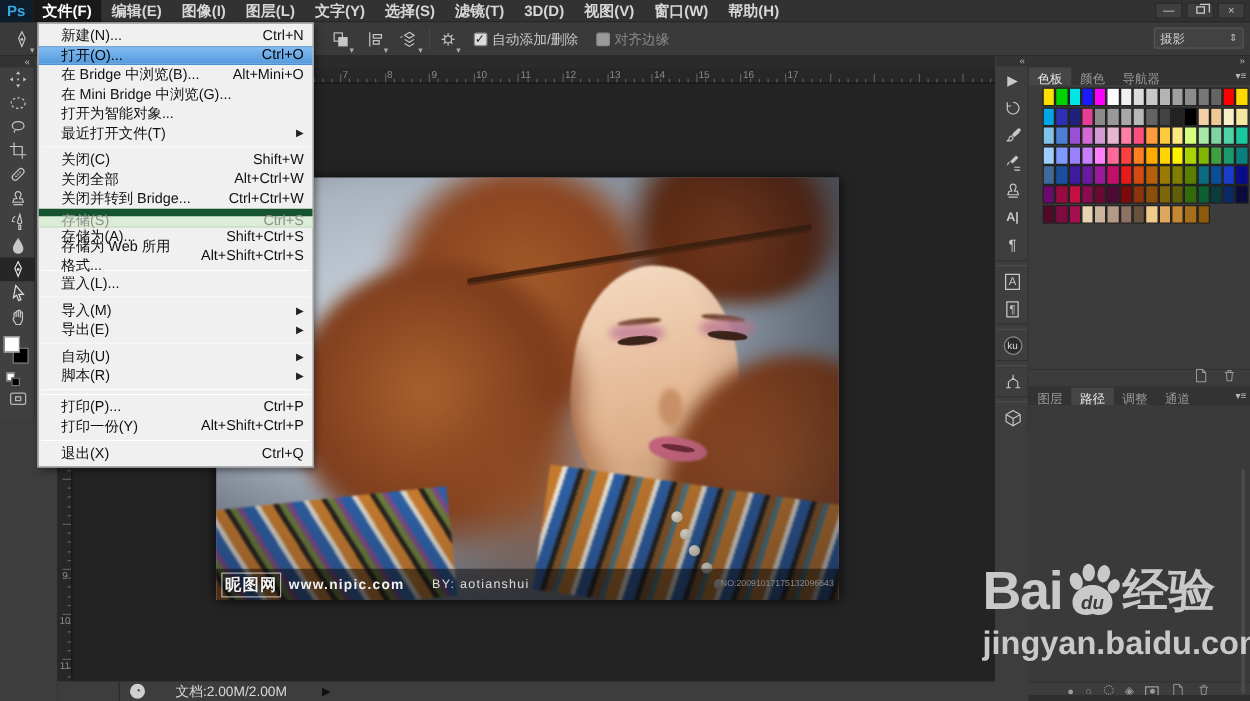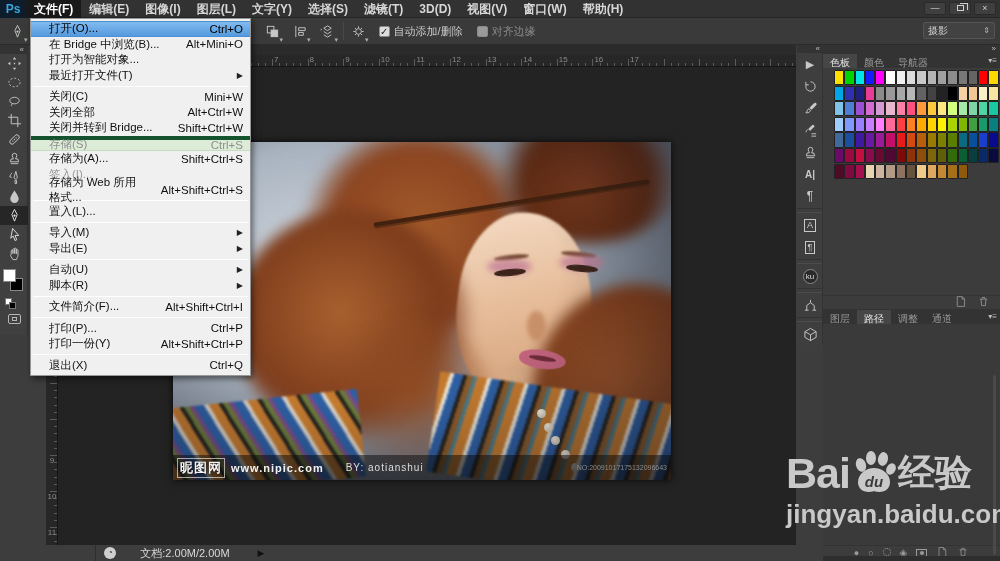--- a/index.html
+++ b/index.html
@@ -149,21 +149,21 @@
   #baidu .l2{font-size:26px;font-weight:bold;letter-spacing:0px;margin-top:6px;}
   
   #filemenu{position:absolute;left:30px;top:18px;width:221px;background:#f0f0f0;
             border:1px solid #979797;box-shadow:2px 3px 6px rgba(0,0,0,.5);z-index:50;padding:2px 0;}
   .fm-item{position:relative;height:15.5px;display:flex;align-items:center;font-size:11.5px;color:#111;
            padding-left:18px;padding-right:7px;}
   .fm-item .sc{margin-left:auto;padding-left:16px;}
   .fm-item .arrow{margin-left:auto;font-size:8px;color:#222;}
   .fm-item.disabled{color:#9b9b9b;}
   .fm-item.selected{background:linear-gradient(#82bbf0,#549add);border-top:1px solid #4a90d4;border-bottom:1px solid #4a90d4;color:#000;}
-  .fm-item.savehl{background:#ddecd6;border-top:4px solid #14532d;border-bottom:1px solid #c6dcc0;color:#8f8f8f;}
+  .fm-item.savehl{background:#ddecd6;border-top:6px solid #14532d;border-bottom:1px solid #c6dcc0;color:#8f8f8f;}
   .fm-sep{height:1px;background:#d7d7d7;border-bottom:1px solid #fff;margin:2.5px 2px;}
 </style>
 </head>
 <body>
 
 <div id="stage">
 
   <div id="menubar">
     <div id="pslogo">Ps</div>
     <div id="menus" style="display: flex; font-weight: bold;">
@@ -799,61 +799,65 @@
         <ellipse cx="40" cy="20" rx="4.5" ry="6" fill="#c9c9c9" transform="rotate(28 40 20)"></ellipse>
         <path d="M23 19c8 0 16 6 16 14 0 6-4 10-11 10-3 0-5-1-5-1s-2 1-5 1c-7 0-11-4-11-10 0-8 8-14 16-14z" fill="#c9c9c9"></path>
         <text x="23" y="38" text-anchor="middle" font-size="15" font-weight="bold" font-style="italic" fill="#3c3c3c" font-family="Liberation Sans, sans-serif">du</text>
       </svg>
       <span class="jy">经验</span>
     </div>
     <div class="l2">jingyan.baidu.com</div>
   </div>
 
   <div id="filemenu">
+      <div class="fm-item">
+        <span class="lab">新建(N)...</span>
+        <span class="sc">Ctrl+N</span>
+      </div>
       <div class="fm-item selected">
         <span class="lab">打开(O)...</span>
         <span class="sc">Ctrl+O</span>
       </div>
       <div class="fm-item">
         <span class="lab">在 Bridge 中浏览(B)...</span>
         <span class="sc">Alt+Mini+O</span>
       </div>
       <div class="fm-item">
+        <span class="lab">在 Mini Bridge 中浏览(G)...</span>
+        <span class="sc"></span>
+      </div>
+      <div class="fm-item">
         <span class="lab">打开为智能对象...</span>
         <span class="sc"></span>
       </div>
       <div class="fm-item">
         <span class="lab">最近打开文件(T)</span>
         <span class="arrow">▶</span>
       </div>
       <div class="fm-sep"></div>
       <div class="fm-item">
         <span class="lab">关闭(C)</span>
-        <span class="sc">Mini+W</span>
+        <span class="sc">Shift+W</span>
       </div>
       <div class="fm-item">
         <span class="lab">关闭全部</span>
         <span class="sc">Alt+Ctrl+W</span>
       </div>
       <div class="fm-item">
         <span class="lab">关闭并转到 Bridge...</span>
-        <span class="sc">Shift+Ctrl+W</span>
+        <span class="sc">Ctrl+Ctrl+W</span>
       </div>
       <div class="fm-item savehl">
         <span class="lab">存储(S)</span>
         <span class="sc">Ctrl+S</span>
       </div>
       <div class="fm-item">
         <span class="lab">存储为(A)...</span>
         <span class="sc">Shift+Ctrl+S</span>
       </div>
-      <div class="fm-item disabled">
-        <span class="lab">签入(I)...</span>
-        <span class="sc"></span>
-      </div>
       <div class="fm-item">
         <span class="lab">存储为 Web 所用格式...</span>
         <span class="sc">Alt+Shift+Ctrl+S</span>
       </div>
       <div class="fm-sep"></div>
       <div class="fm-item">
         <span class="lab">置入(L)...</span>
         <span class="sc"></span>
       </div>
       <div class="fm-sep"></div>
@@ -868,24 +872,20 @@
       <div class="fm-sep"></div>
       <div class="fm-item">
         <span class="lab">自动(U)</span>
         <span class="arrow">▶</span>
       </div>
       <div class="fm-item">
         <span class="lab">脚本(R)</span>
         <span class="arrow">▶</span>
       </div>
       <div class="fm-sep"></div>
-      <div class="fm-item">
-        <span class="lab">文件简介(F)...</span>
-        <span class="sc">Alt+Shift+Ctrl+I</span>
-      </div>
       <div class="fm-sep"></div>
       <div class="fm-item">
         <span class="lab">打印(P)...</span>
         <span class="sc">Ctrl+P</span>
       </div>
       <div class="fm-item">
         <span class="lab">打印一份(Y)</span>
         <span class="sc">Alt+Shift+Ctrl+P</span>
       </div>
       <div class="fm-sep"></div>

